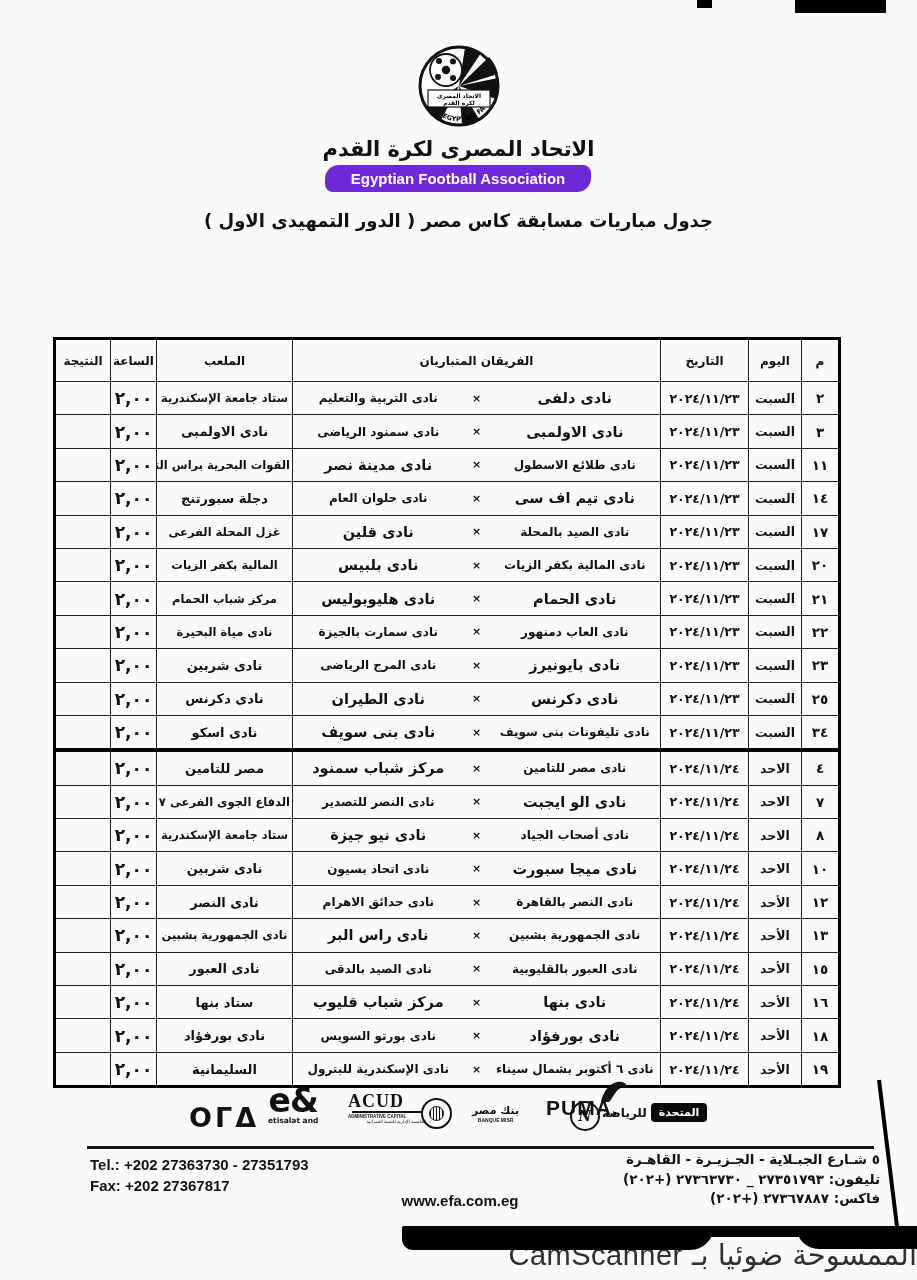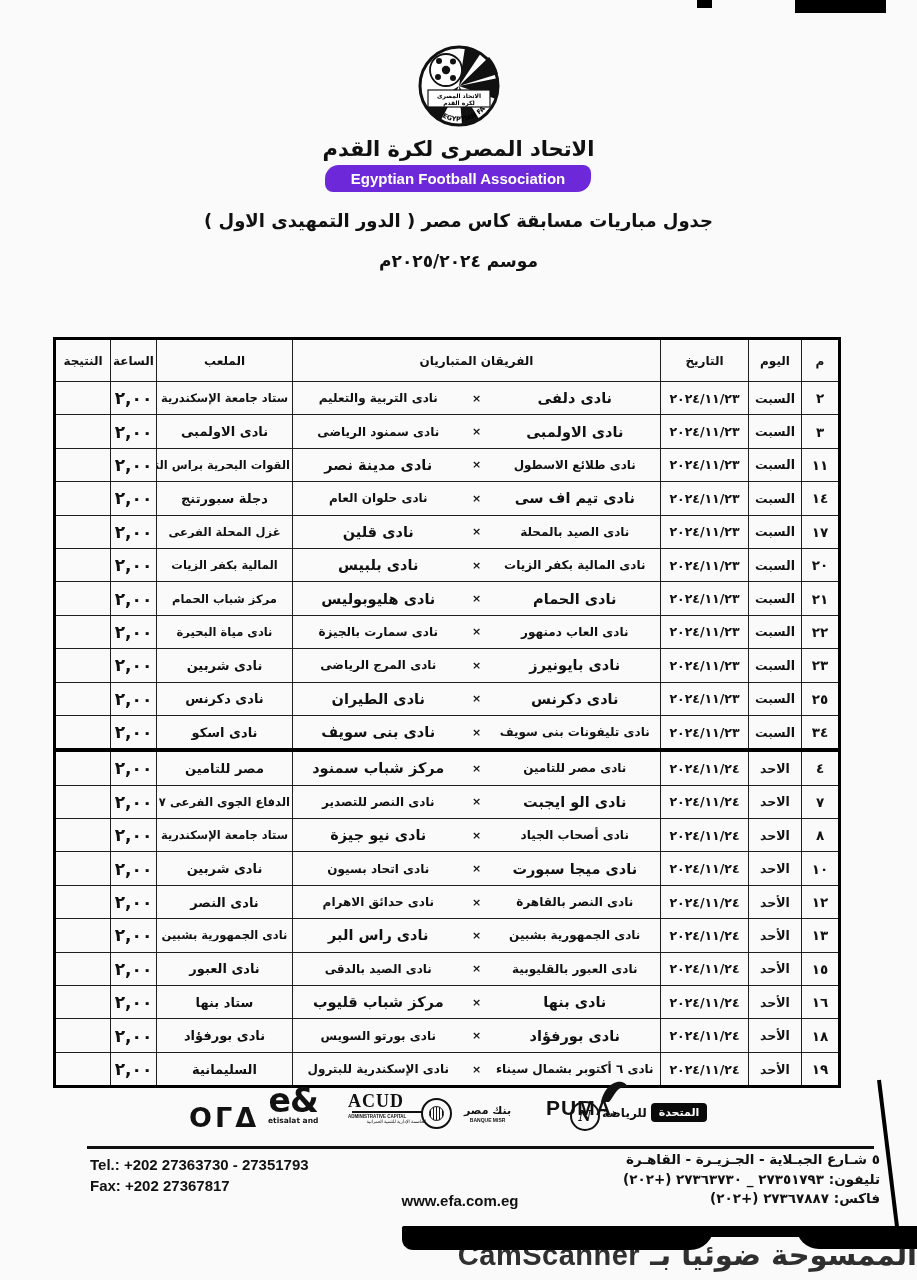--- a/index.html
+++ b/index.html
@@ -40,21 +40,21 @@
   .sp{position:absolute;}
   .ora{left:189px;top:1102px;font-size:27px;font-weight:900;letter-spacing:3px;text-align:center;}
   .ets{left:268px;top:1086px;text-align:center;}
   .ets .big{font-size:33px;font-weight:900;letter-spacing:-1px;line-height:30px;}
   .ets .sub{font-size:7.5px;font-weight:bold;}
   .acud{left:348px;top:1092px;width:78px;font-family:"Liberation Serif",serif;}
   .acud .big{font-size:18px;font-weight:bold;letter-spacing:1px;line-height:18px;}
   .acud .rule{height:1.5px;background:#111;margin:1px 4px;}
   .acud .sub{font-size:4.5px;font-weight:bold;font-family:"Liberation Sans",sans-serif;}
   .acud .subar{font-size:4.5px;direction:rtl;}
-  .bm{left:421px;top:1098px;display:flex;align-items:center;gap:12px;}
+  .bm{left:421px;top:1098px;display:flex;align-items:center;gap:20px;}
   .bm .emb{width:27px;height:27px;border:2px solid #111;border-radius:50%;position:relative;}
   .bm .emb:after{content:"";position:absolute;left:6px;top:6px;right:6px;bottom:6px;
                  border:1.5px solid #111;border-radius:50%;background:
                  repeating-linear-gradient(90deg,#111 0 1px,transparent 1px 3px);}
   .bm .txt{text-align:center;}
   .bm .ar{font-size:11px;font-weight:bold;direction:rtl;line-height:12px;}
   .bm .en{font-size:5px;font-weight:bold;font-family:"Liberation Sans",sans-serif;}
   .puma{left:498px;top:1096px;margin-left:48px;}
   .puma .word{font-size:21px;font-weight:900;letter-spacing:1px;font-family:"Liberation Sans",sans-serif;}
   .puma svg{position:absolute;right:-10px;top:-16px;}
@@ -68,21 +68,21 @@
   
   .divider{position:absolute;left:87px;top:1146px;width:787px;height:2.5px;background:#111;}
   .f-en{position:absolute;left:90px;top:1154px;font-family:"Liberation Sans",sans-serif;
         font-size:15px;font-weight:bold;line-height:21px;}
   .f-web{position:absolute;left:350px;top:1192px;width:220px;text-align:center;
          font-family:"Liberation Sans",sans-serif;font-size:15px;font-weight:bold;}
   .f-ar{position:absolute;right:37px;top:1150px;direction:rtl;text-align:right;
         font-size:13.5px;font-weight:bold;line-height:19.5px;}
   
   .cam{position:absolute;left:440px;top:1238px;width:477px;direction:rtl;white-space:nowrap;
-       font-size:29px;font-weight:bold;color:#2f2f2f;z-index:1;}
+       font-size:29px;font-weight:normal;color:#2f2f2f;z-index:1;}
   .cam .lat{font-family:"Liberation Sans",sans-serif;letter-spacing:.5px;}
   .blob{position:absolute;background:#000;z-index:2;}
   .blob-a{left:402px;top:1226px;width:312px;height:24px;border-radius:2px 0 26px 12px;}
   .blob-b{left:708px;top:1226px;width:209px;height:11px;}
   .blob-c{left:796px;top:1226px;width:121px;height:23px;border-radius:0 0 0 30px;}
 </style>
 </head>
 <body>
 
 <div class="page">
@@ -112,21 +112,20 @@
       <text font-size="6.5" font-weight="bold"><textPath href="#arc" startOffset="22%">EGYPTIAN FA</textPath></text>
     </svg>
   </div>
 
   <div class="org-ar">الاتحاد المصرى لكرة القدم</div>
   <div class="org-banner">
     <span>Egyptian Football Association</span>
   </div>
 
   <div class="title">جدول مباريات مسابقة كاس مصر ( الدور التمهيدى الاول )</div>
-  <div class="season">موسم ٢٠٢٥/٢٠٢٤م</div>
 
   <table class="tbl">
     <colgroup>
       <col class="w-num">
         <col class="w-day">
         <col class="w-date">
         <col class="w-teams">
       <col class="w-stadium">
         <col class="w-time">
         <col class="w-result">

